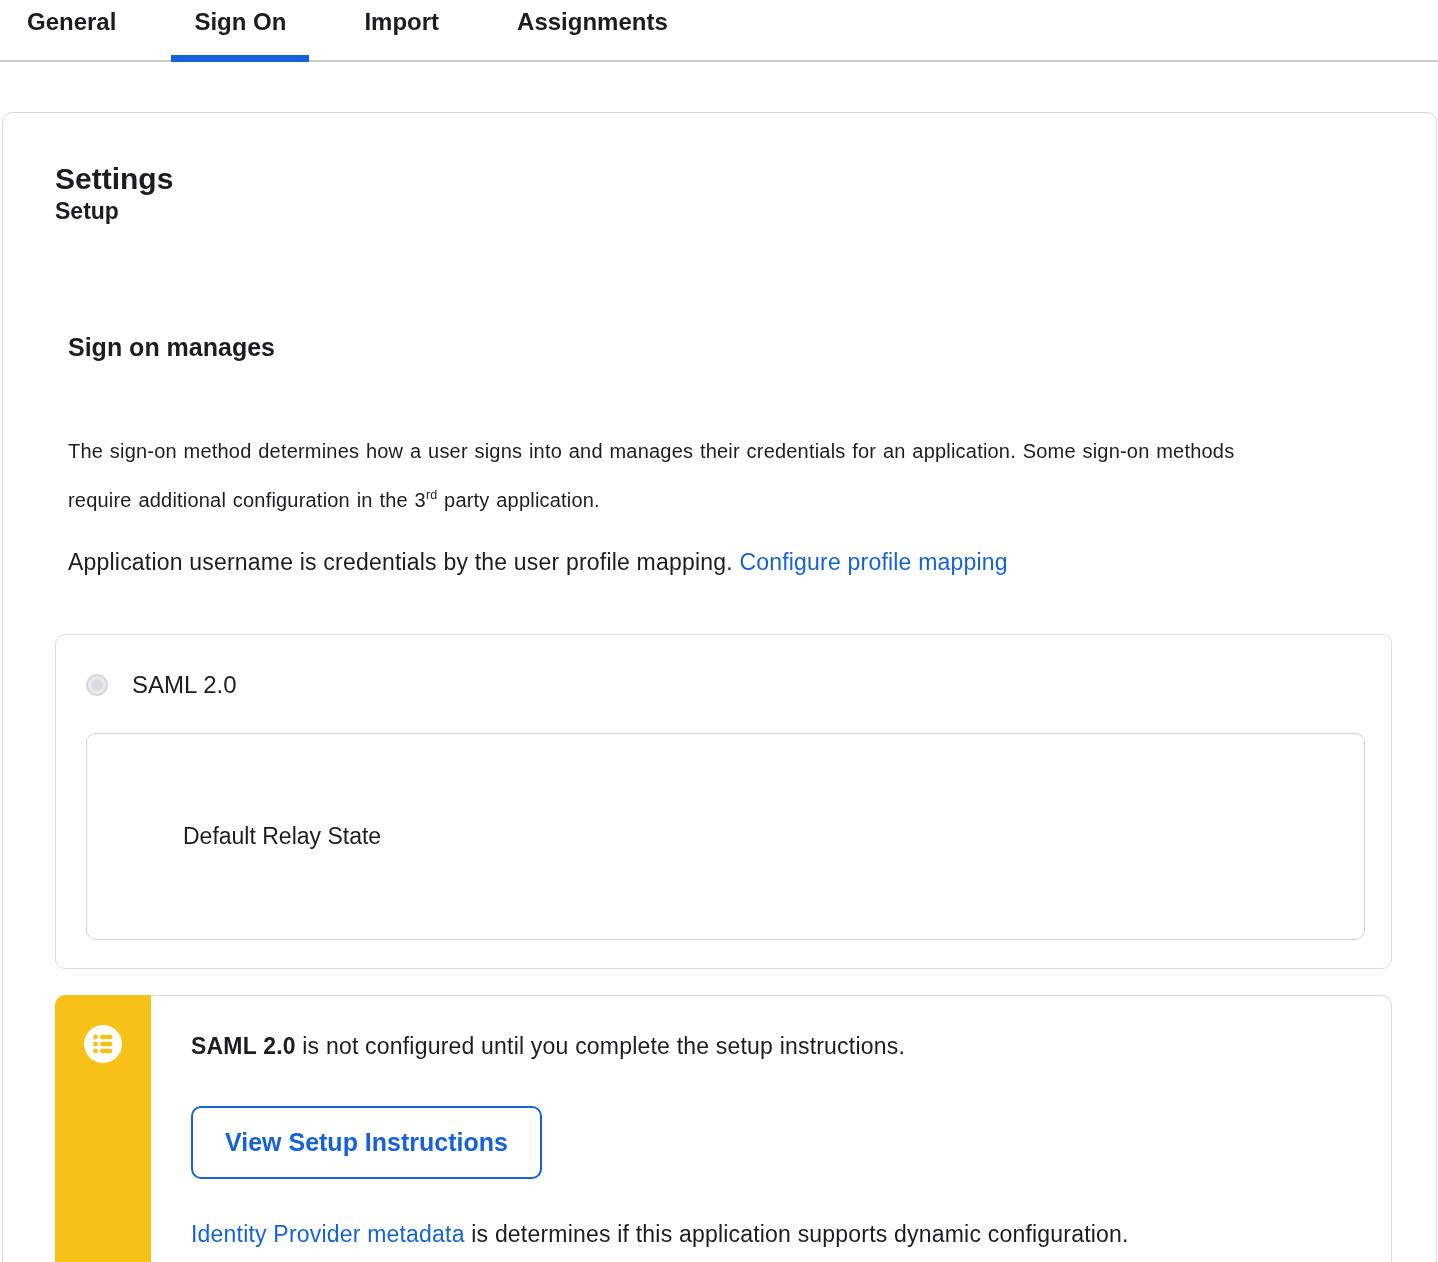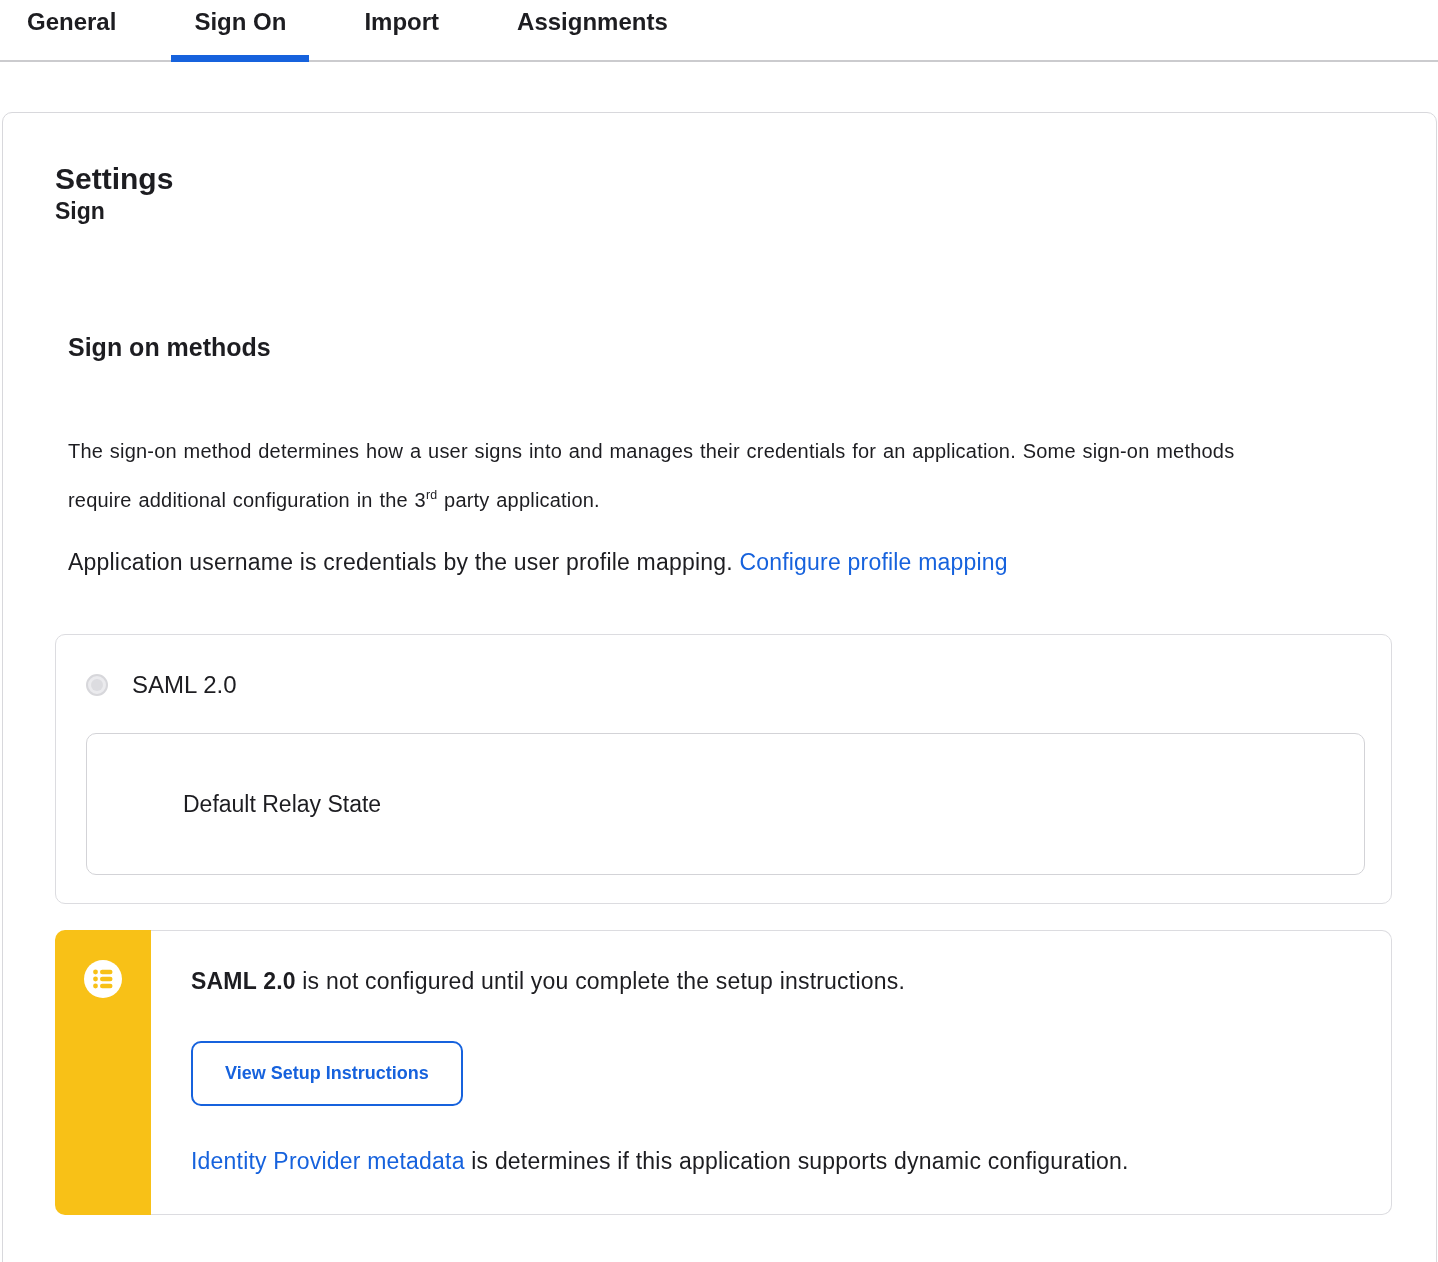--- a/index.html
+++ b/index.html
@@ -71,21 +71,21 @@
   .radio-row{display:flex;align-items:center;gap:24px;}
   .radio{
     width:22px;height:22px;border-radius:50%;flex:0 0 auto;
     border:2px solid #d7d7db;background:#ebebee;position:relative;cursor:pointer;
   }
   .radio::after{
     content:"";position:absolute;inset:3px;border-radius:50%;background:#dcdce0;
   }
   .radio-label{font-size:24px;}
   .inner-box{
-    margin-top:34px;height:142px;
+    margin-top:34px;height:207px;
     border:1px solid #d3d3d7;border-radius:10px;
     display:flex;align-items:center;padding-left:96px;
     font-size:23px;
   }
 
   
   .callout{display:flex;margin-top:26px;min-height:285px;}
   .callout-stripe{
     width:96px;flex:0 0 auto;
     background:var(--warning-yellow,#f8c117);
@@ -103,45 +103,45 @@
   .callout-msg{margin:0;font-size:23px;line-height:32px;letter-spacing:0.2px;}
   .callout-msg strong{font-weight:700;}
   .setup-btn{
     margin-top:44px;display:inline-block;
     background:#fff;
     border:2px solid var(--accent-blue,#1662dd);
     color:var(--accent-blue,#1662dd);
     border-radius:10px;
     padding:20px 32px;
     font-family:"Liberation Sans",sans-serif;
-    font-size:18px;font-weight:700;
+    font-size:25px;font-weight:700;
     cursor:pointer;
     text-align:center;
   }
   .callout-meta{margin:40px 0 0;font-size:23px;line-height:30px;letter-spacing:0.2px;}
 </style>
 </head>
 <body>
 
 <nav class="tabs">
   <div class="tab">General</div>
   <div class="tab active">Sign On</div>
   <div class="tab">Import</div>
   <div class="tab">Assignments</div>
 </nav>
 
 <main class="card">
 
   <div class="card-header">
     <h1 class="card-title">Settings</h1>
-    <a class="edit-link">Sign</a>
+    <a class="edit-link">Setup</a>
   </div>
 
   <section class="section-text">
-    <h2 class="section-heading">Sign on methods</h2>
+    <h2 class="section-heading">Sign on manages</h2>
     <p class="desc"><span>The sign-on method determines how a user signs into and manages their credentials for an application. Some sign-on methods require additional configuration in the 3</span><sup>rd</sup><span> party application.</span></p>
     <p class="desc2">
       <span>Application username is credentials by the user profile mapping.</span>
       <a class="link">Configure profile mapping</a>
     </p>
   </section>
 
   <section class="boxes">
 
     <div class="saml-box">

